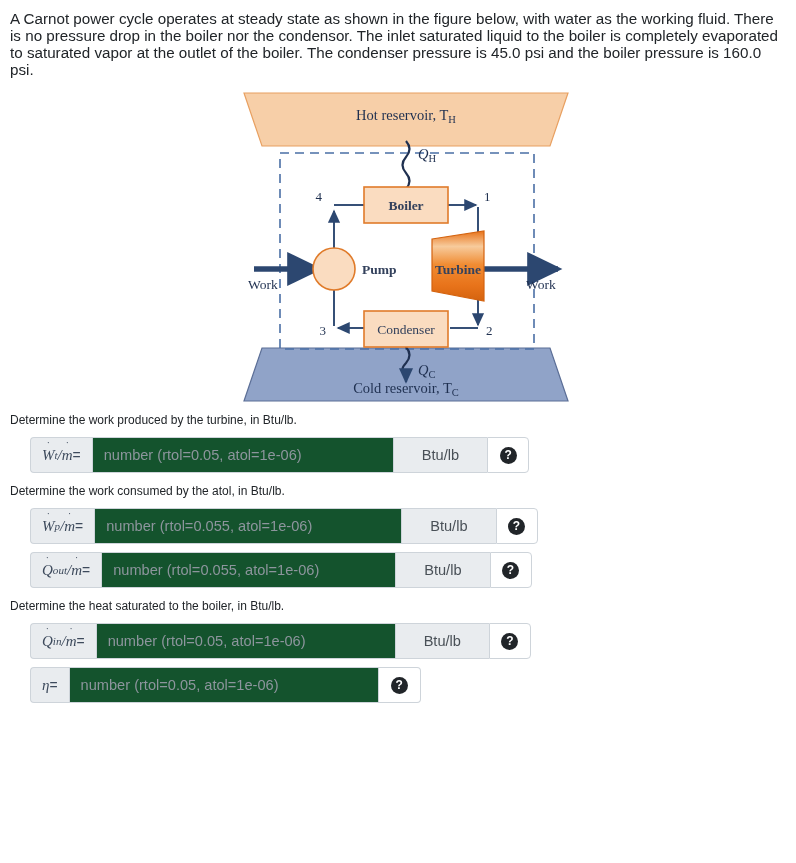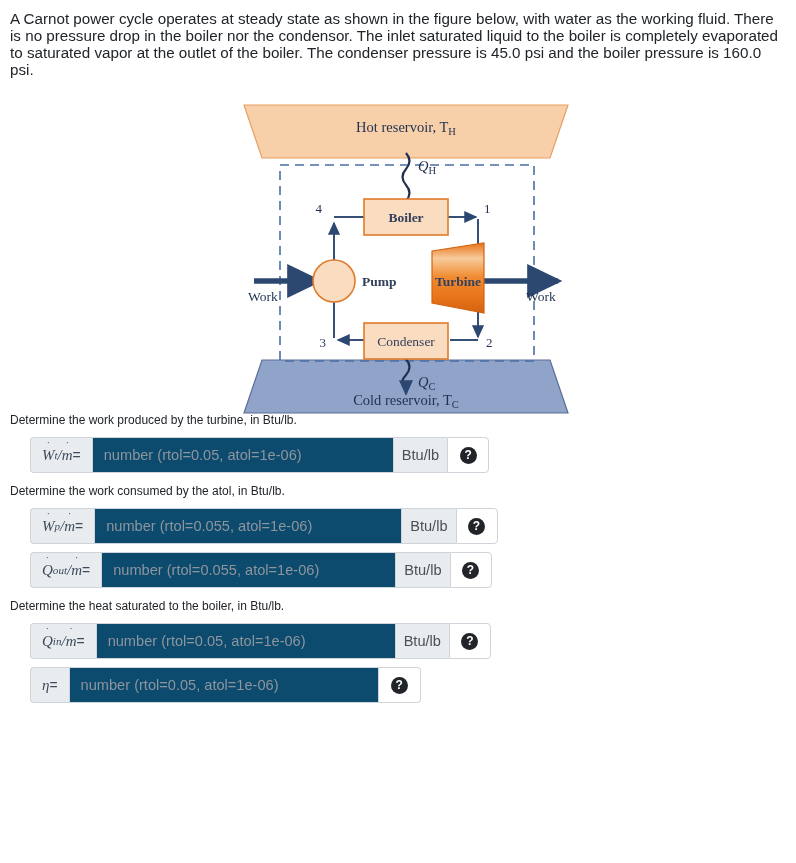--- a/index.html
+++ b/index.html
@@ -34,21 +34,21 @@
   
   .figure-wrap {
     position: relative;
     width: 796px;
     height: 330px;
     margin-left: -8px;
   }
   .figure {
     position: absolute;
     left: 238px;
-    top: 15px;
+    top: 3px;
     width: 336px;
     height: 322px;
   }
   .fig-svg { display: block; }
 
   
   .prompt {
     font-size: 12px;
     line-height: 20px;
     color: #212529;
@@ -63,34 +63,34 @@
     width: max-content;
     font-size: 14.6px;
   }
   .addon {
     background: #e9ecef;
     border: 1px solid #ced4da;
     color: #4a5568;
     display: flex;
     align-items: center;
     justify-content: center;
-    padding: 0 8px;
+    padding: 0 28px;
     box-sizing: border-box;
     height: 36px;
     white-space: nowrap;
   }
   .addon-left {
     border-radius: 4px 0 0 4px;
     border-right: none;
     font-size: 15px;
     color: #3d4a5c;
     padding: 0 11px;
   }
   .field {
-    background: #0c4a6e;
+    background: #14532d;
     border: 1px solid #ced4da;
     height: 36px;
     box-sizing: border-box;
     display: flex;
     align-items: center;
     padding: 0 11px;
     color: #8d959d;
     font-size: 14.6px;
     white-space: nowrap;
   }

